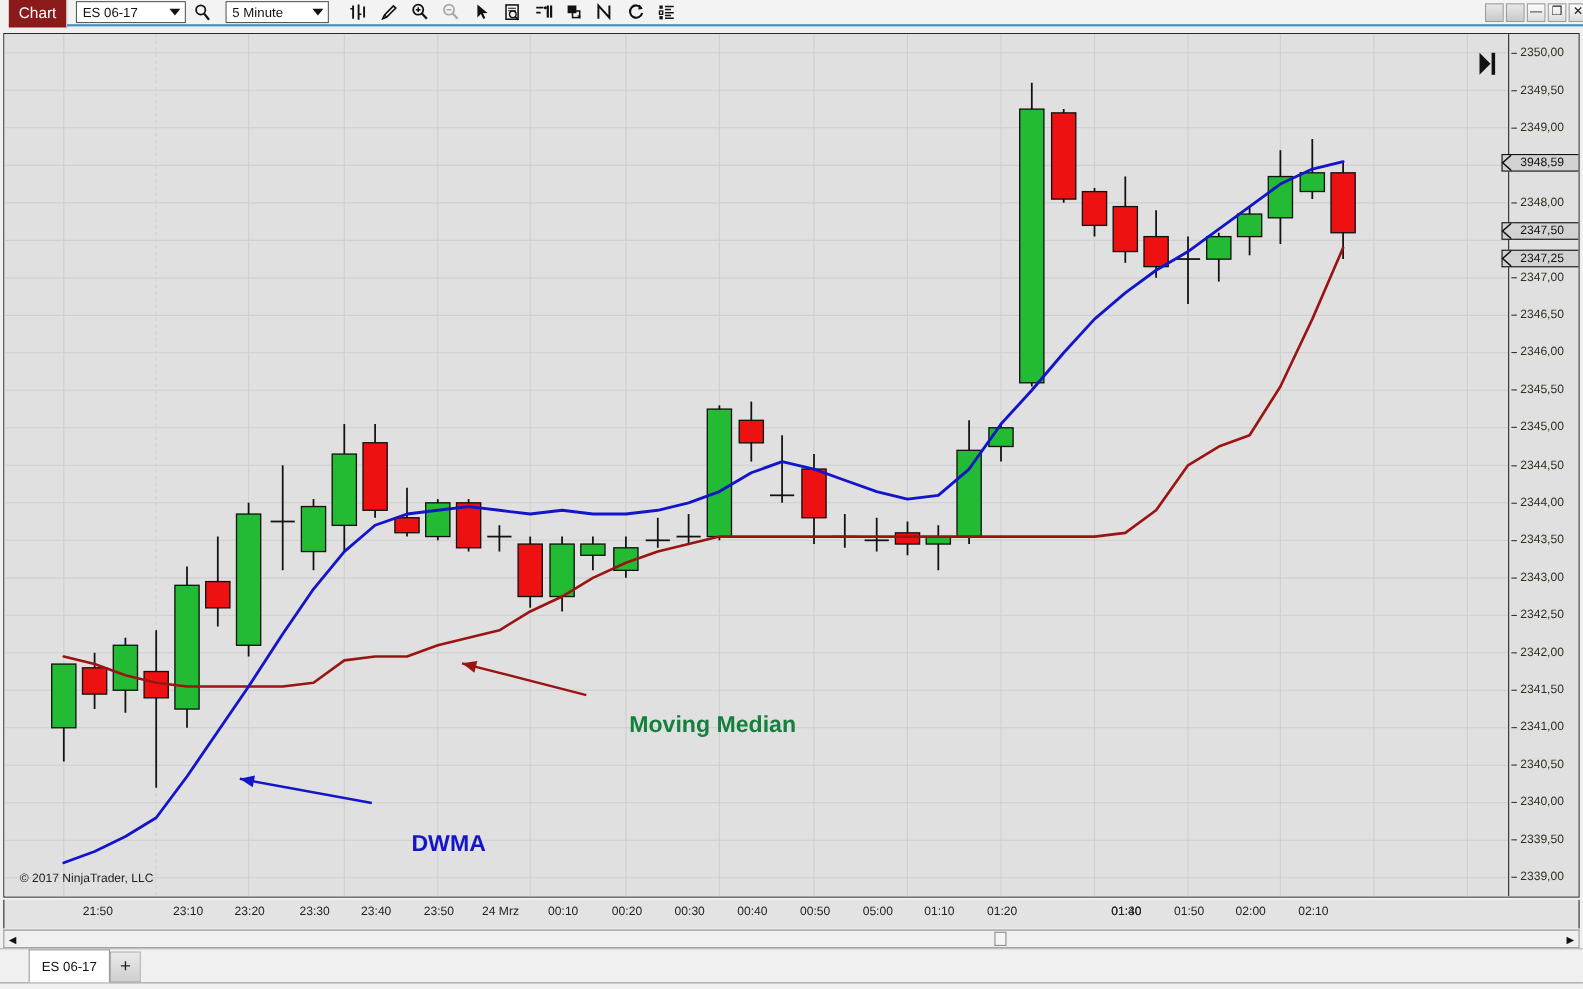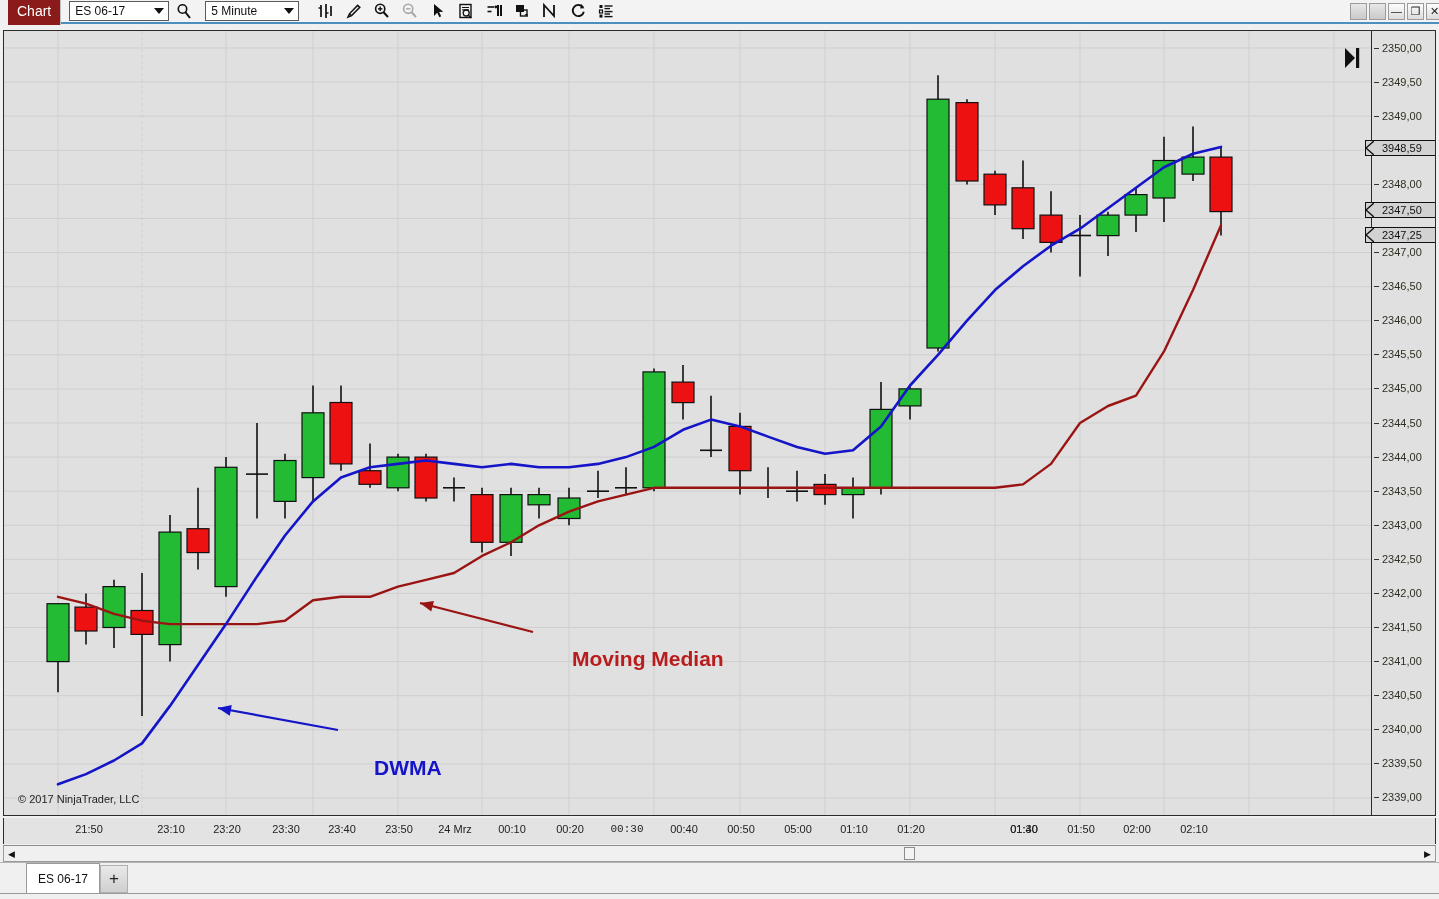--- a/index.html
+++ b/index.html
@@ -232,21 +232,21 @@
 
   
   .annot-text {
     position: absolute;
     font-weight: bold;
     white-space: nowrap;
   }
   #annot-mm {
     left: 568px; top: 616px;
     font-size: 21px;
-    color: #b91c1c;
+    color: #15803d;
   }
   #annot-dwma {
     left: 370px; top: 725px;
     font-size: 21px;
     color: #1414c8;
   }
 </style>
 </head>
 <body>
 
@@ -632,21 +632,21 @@
   <div id="time-axis">
       <div class="ttick" style="left: 85px;">21:50</div>
       <div class="ttick" style="left: 167px;">23:10</div>
       <div class="ttick" style="left: 223px;">23:20</div>
       <div class="ttick" style="left: 282px;">23:30</div>
       <div class="ttick" style="left: 338px;">23:40</div>
       <div class="ttick" style="left: 395px;">23:50</div>
       <div class="ttick" style="left: 451px;">24 Mrz</div>
       <div class="ttick" style="left: 508px;">00:10</div>
       <div class="ttick" style="left: 566px;">00:20</div>
-      <div class="ttick" style="left: 623px; font-family: Liberation Mono, monospace;">00:30</div>
+      <div class="ttick" style="left: 623px;">00:30</div>
       <div class="ttick" style="left: 680px;">00:40</div>
       <div class="ttick" style="left: 737px;">00:50</div>
       <div class="ttick" style="left: 794px;">05:00</div>
       <div class="ttick" style="left: 850px;">01:10</div>
       <div class="ttick" style="left: 907px;">01:20</div>
       <div class="ttick" style="left: 1020px;">01:30</div>
       <div class="ttick" style="left: 1020px; text-align: center;">01:40</div>
       <div class="ttick" style="left: 1077px;">01:50</div>
       <div class="ttick" style="left: 1133px;">02:00</div>
       <div class="ttick" style="left: 1190px;">02:10</div>

